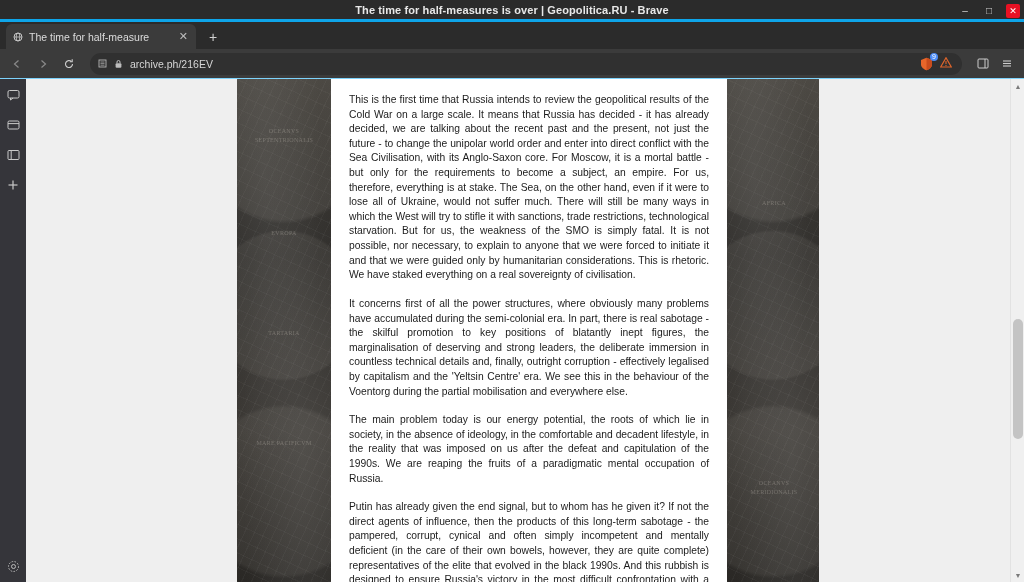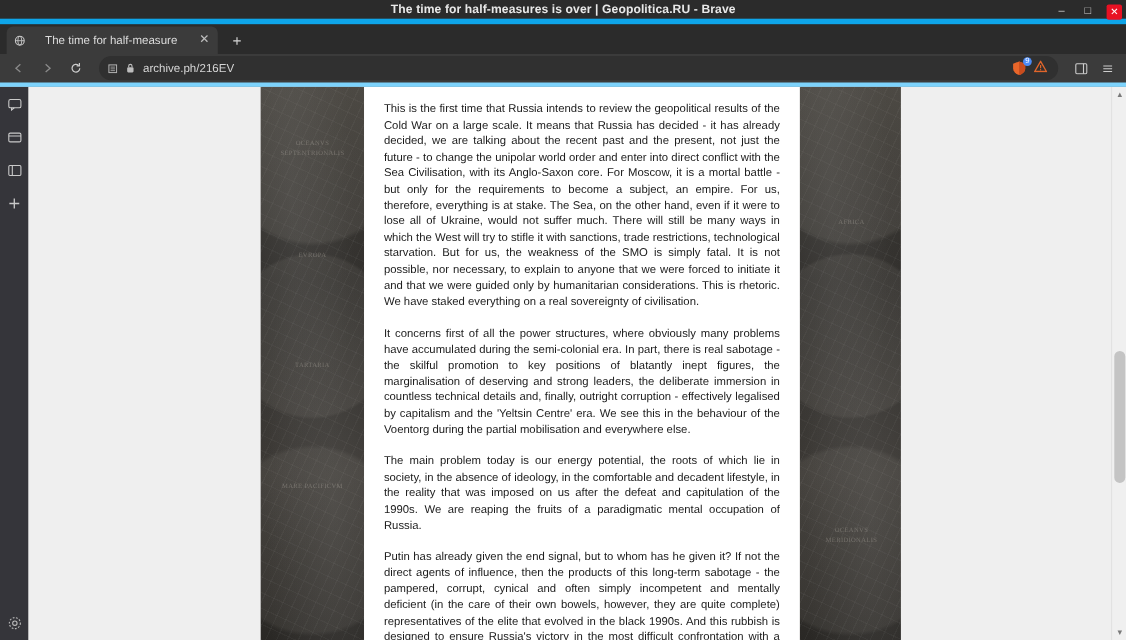--- a/index.html
+++ b/index.html
@@ -12,21 +12,21 @@
   }
 
   
   .titlebar {
     height: 22px;
     background: #2b2b2b;
     display: flex;
     align-items: center;
     justify-content: center;
     position: relative;
-    border-bottom: 5px solid #0ea5e9;
+    border-bottom: 3px solid #0ea5e9;
   }
   .titlebar .title {
     color: #e8e8e8;
     font-size: 11px;
     font-weight: bold;
     letter-spacing: .1px;
     white-space: nowrap;
   }
   .win-controls {
     position: absolute;
@@ -60,21 +60,21 @@
   }
   .tab {
     height: 25px;
     min-width: 190px;
     max-width: 210px;
     background: #3b3b3b;
     border-radius: 6px 6px 0 0;
     display: flex;
     align-items: center;
     padding: 0 6px;
-    gap: 18px;
+    gap: 6px;
     position: relative;
   }
   .tab .favicon {
     width: 11px; height: 11px;
     flex: 0 0 11px;
     display: flex; align-items: center; justify-content: center;
     color: #cfcfcf;
   }
   .tab .tab-title {
     color: #dcdcdc;
@@ -100,21 +100,21 @@
   }
 
   
   .toolbar {
     height: 30px;
     background: #3b3b3b;
     display: flex;
     align-items: center;
     padding: 0 6px;
     gap: 4px;
-    border-bottom: 4px solid #7dd3fc;
+    border-bottom: 1px solid #7dd3fc;
   }
   .tb-btn {
     width: 22px; height: 22px;
     display: flex; align-items: center; justify-content: center;
     color: #cdcdcd;
     font-size: 12px;
     border-radius: 3px;
   }
   .tb-btn.disabled { color: #7a7a7a; }
   .urlbar {

